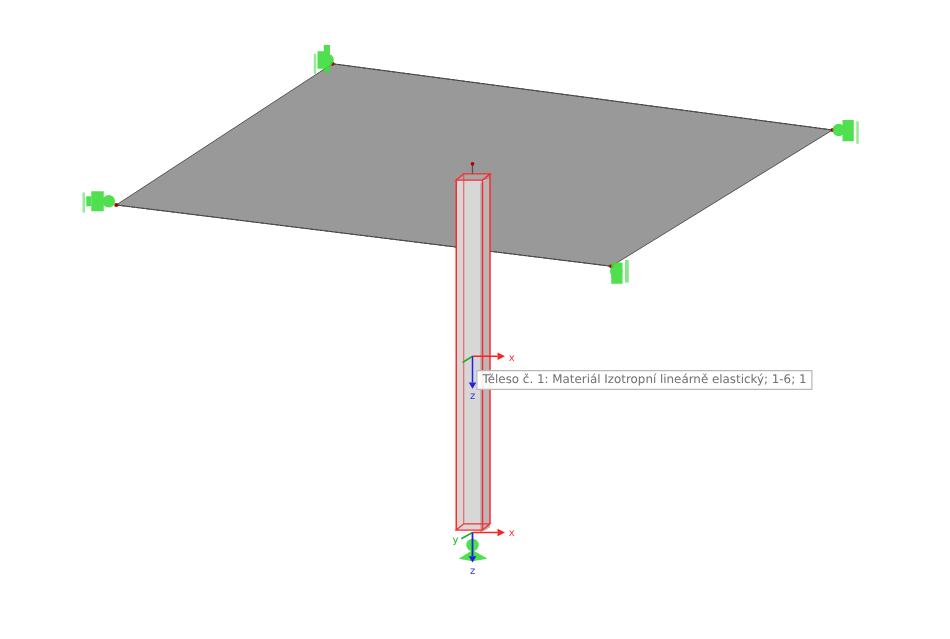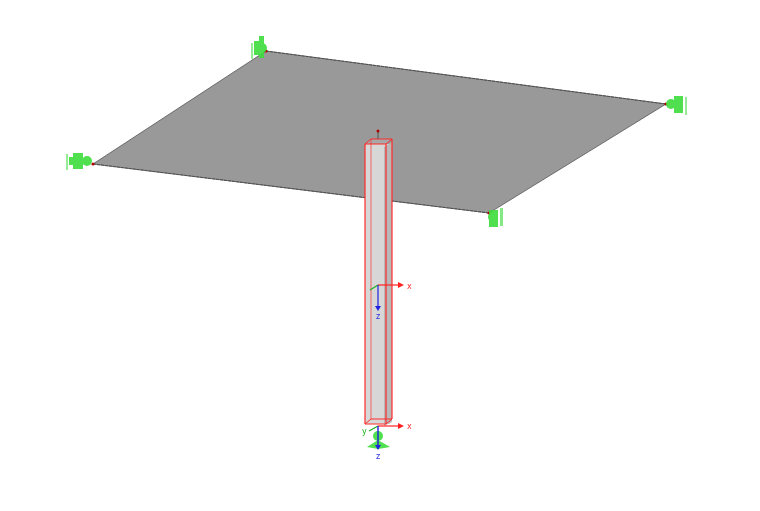--- a/index.html
+++ b/index.html
@@ -92,13 +92,14 @@
     <polygon points="375,445 378,450 381,445" fill="#2020e0"></polygon>
   </g>
 </svg>
 
 <span class="axis-label" style="left:407px;top:282px;color:#ff3030;">x</span>
 <span class="axis-label" style="left:376px;top:312px;color:#3030e0;">z</span>
 <span class="axis-label" style="left:407px;top:422px;color:#ff3030;">x</span>
 <span class="axis-label" style="left:362px;top:427px;color:#20b020;">y</span>
 <span class="axis-label" style="left:376px;top:452px;color:#3030e0;">z</span>
 
+<div class="tooltip">Těleso č. 1: Materiál Izotropní lineárně elastický; 1-6; 1</div>
 </div>
 
 </body></html>

